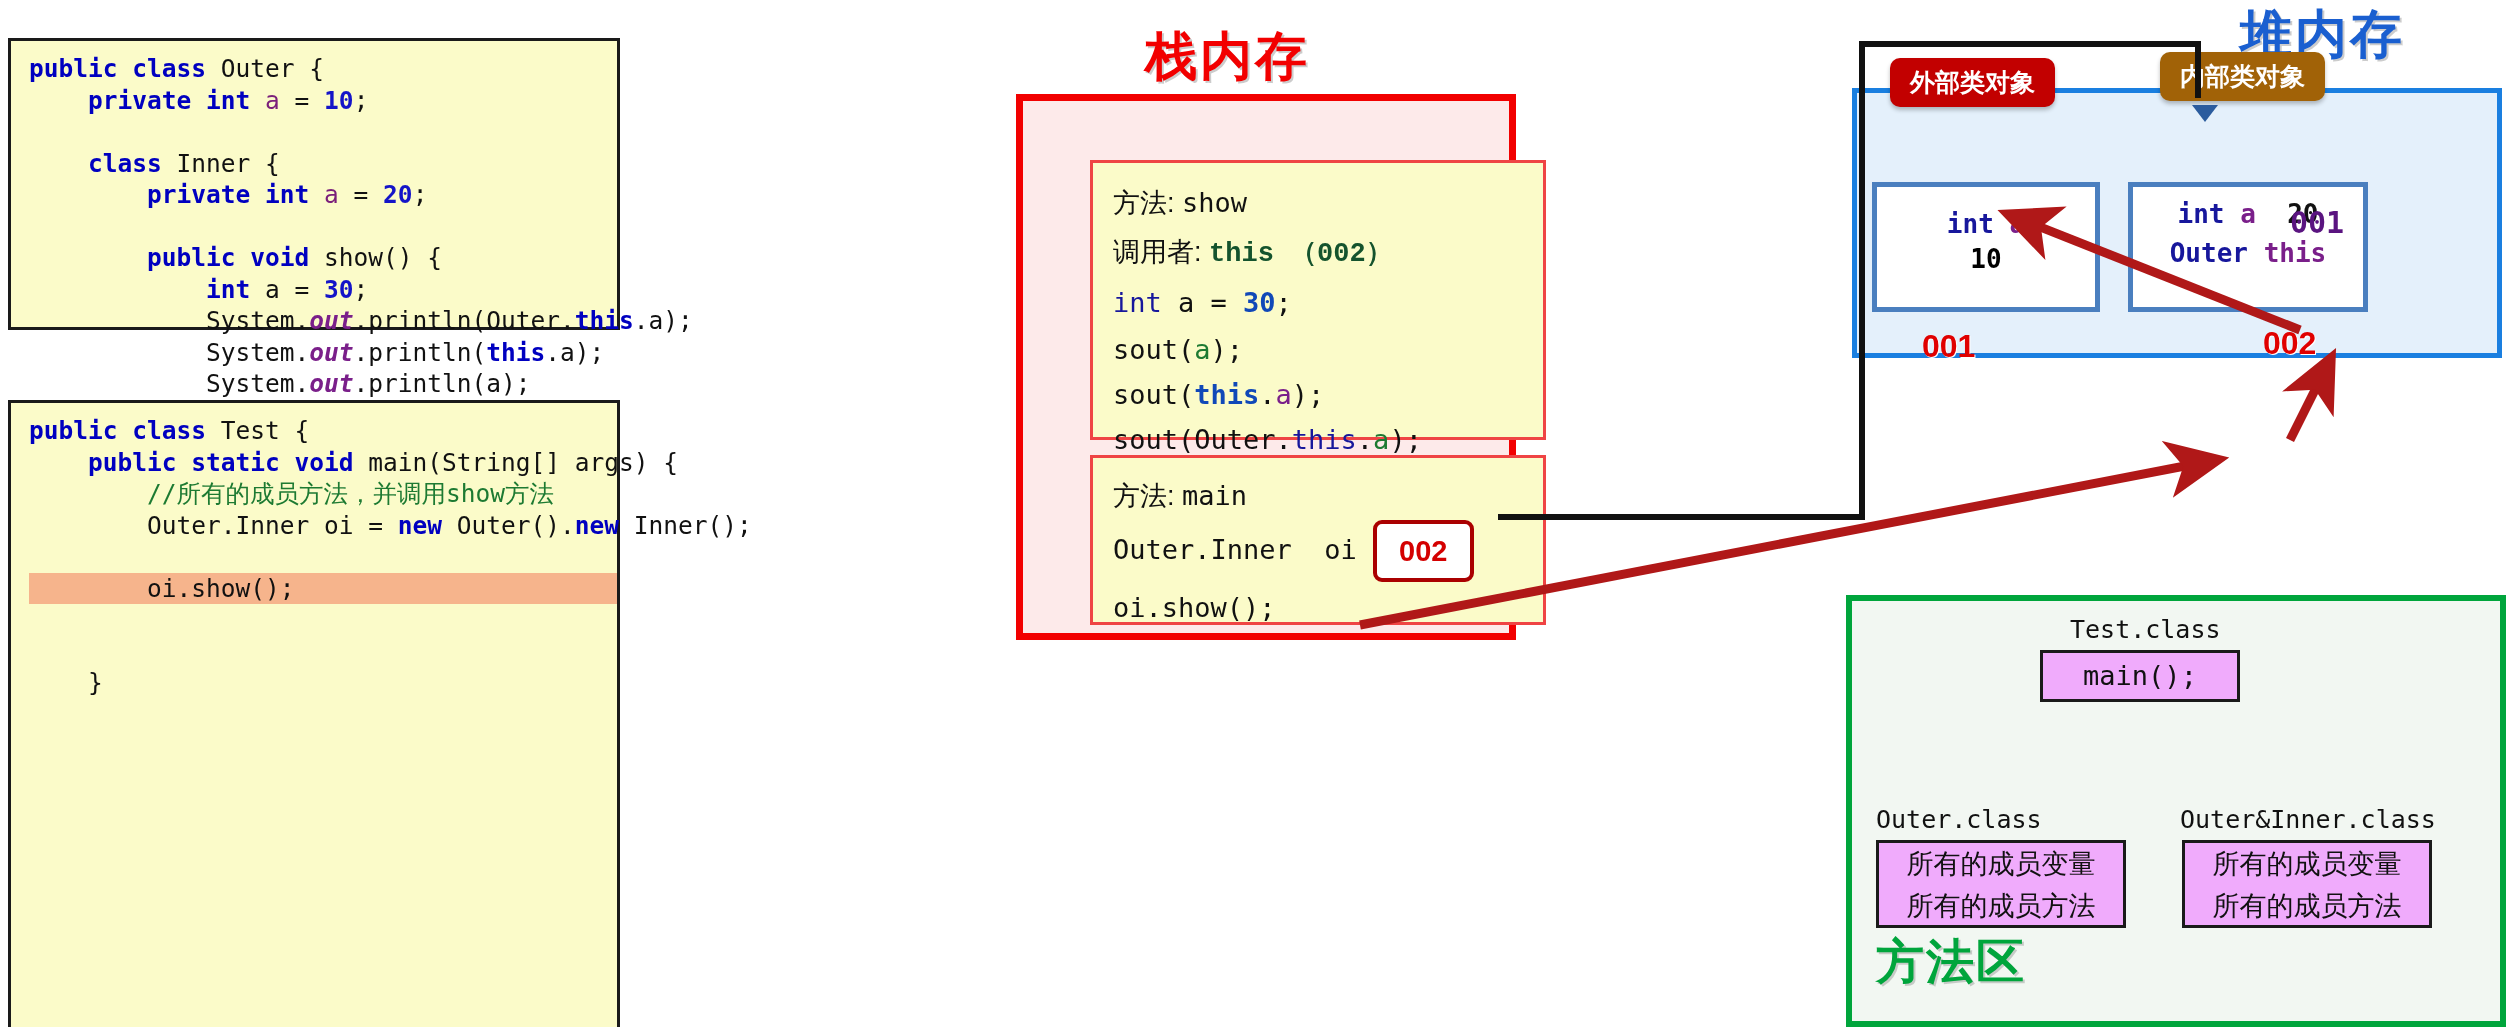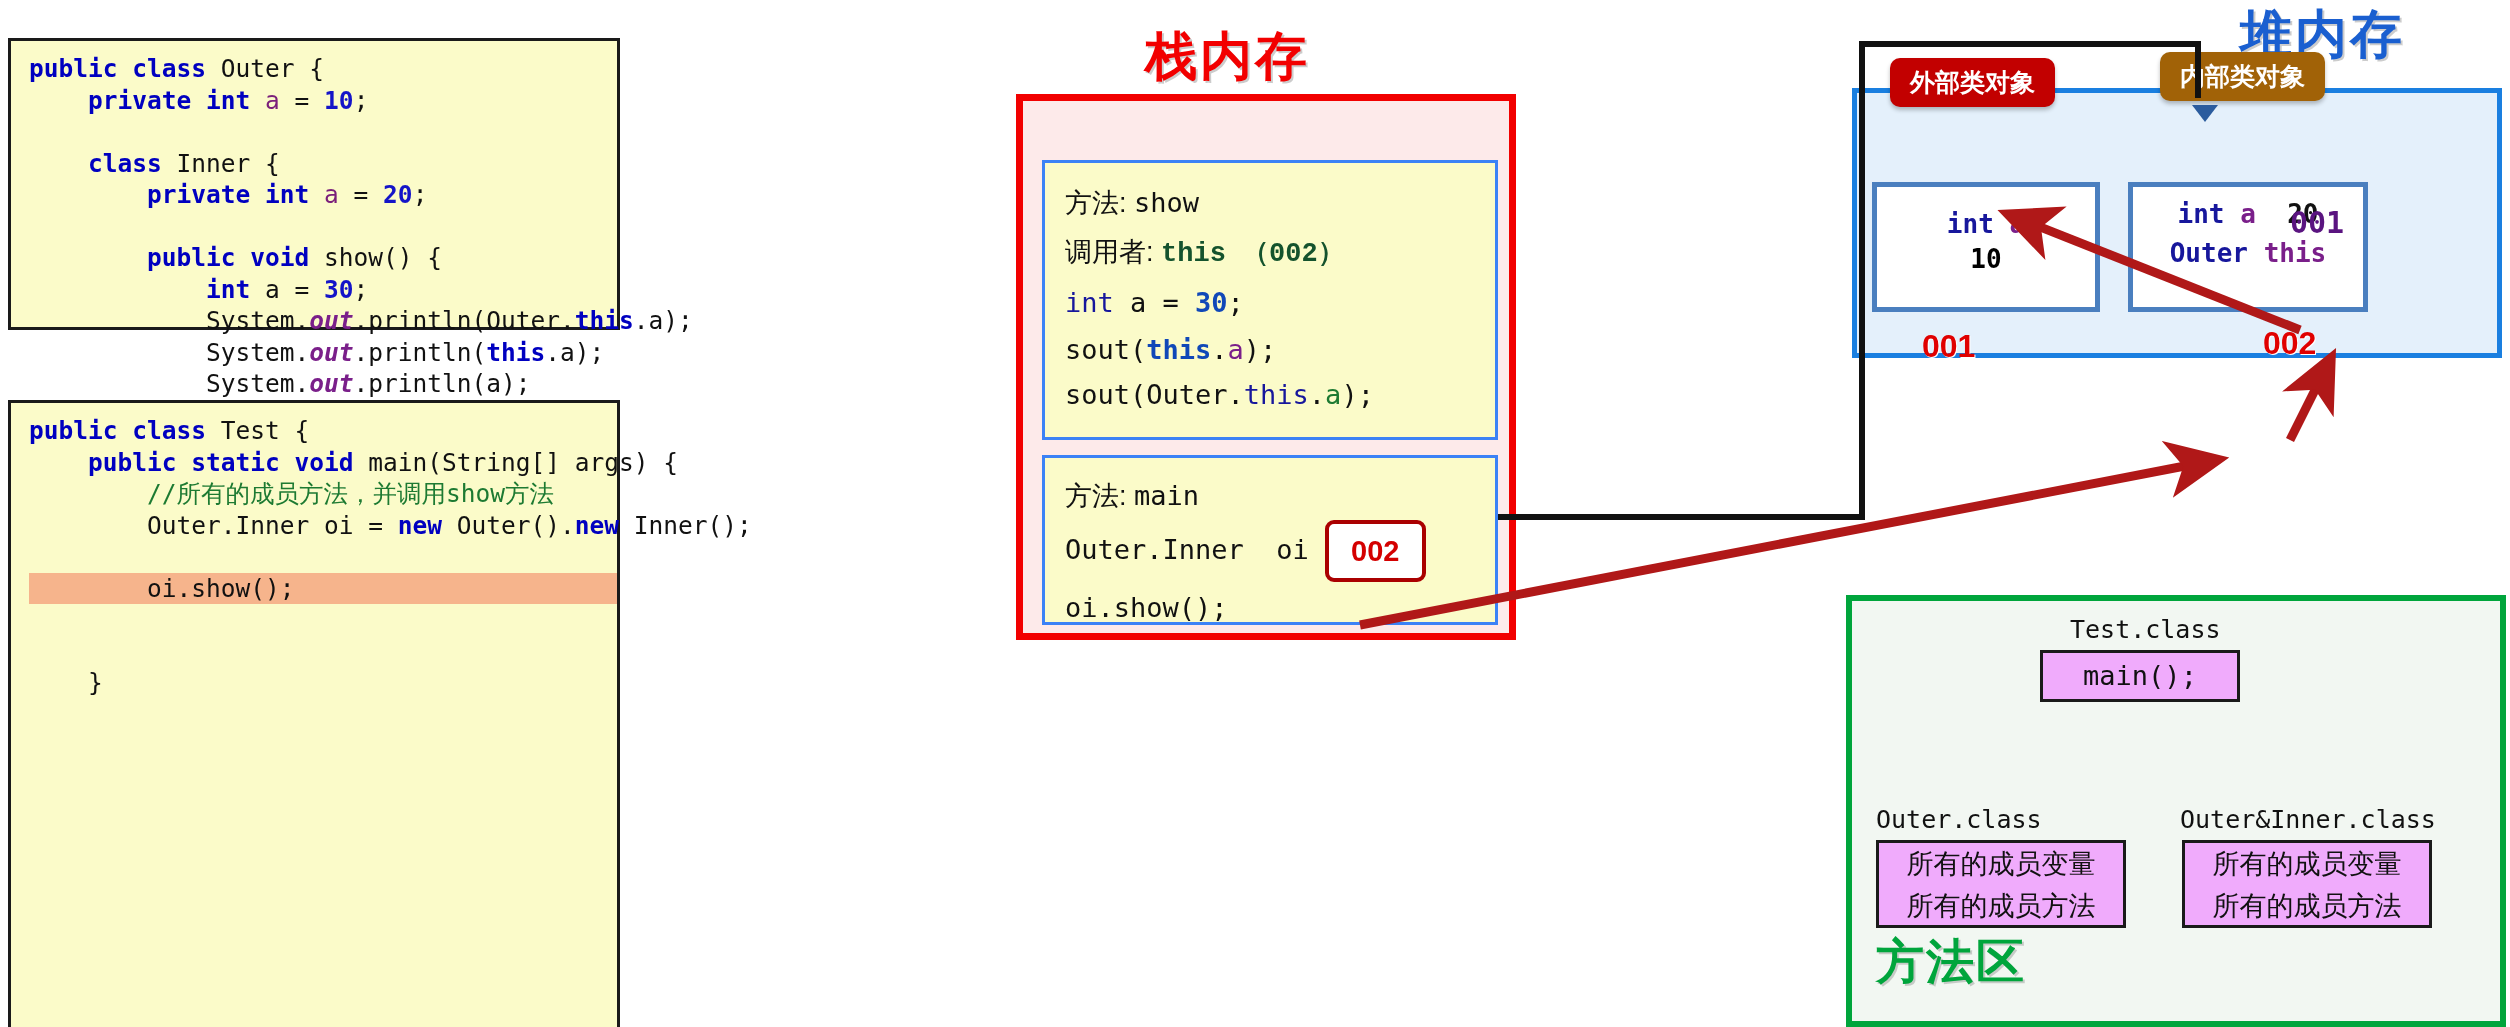--- a/index.html
+++ b/index.html
@@ -23,22 +23,22 @@
   .cmt{color:#1d7a32;}
   .hl{background:#f6b48c;display:block;}
   .blank{height:31.5px;}
 
   
   #stack-panel{position:absolute;left:1016px;top:94px;width:500px;height:546px;
                background:#fdeaea;border:7px solid #f20000;box-sizing:border-box;}
   #stack-title{position:absolute;left:1145px;top:22px;font-size:52px;font-weight:700;
                color:#f20000;letter-spacing:3px;
                text-shadow:2px 2px 0 rgba(0,0,0,.20);}
-  .frame{position:absolute;background:#fbfbc9;border:3px solid #3b82f6;
-         box-sizing:border-box;}
+  .frame{position:absolute;background:#fbfbc9;border:3px solid #ef4444;
+         box-sizing:border-box;margin-left:48px;}
   #frame-show{left:1042px;top:160px;width:456px;height:280px;}
   #frame-main{left:1042px;top:455px;width:456px;height:170px;}
   .fl{font-size:27px;line-height:1.0;color:#111;white-space:pre;
       font-family:"DejaVu Sans Mono","Liberation Mono",monospace;}
   .fl-cjk{font-family:"Liberation Sans","DejaVu Sans",sans-serif;}
   .red-b{color:#14532d;font-weight:700;
          font-family:Liberation Mono, monospace;}
   .blue-b{color:#1048b8;font-weight:700;}
   .grn{color:#1d7a32;}
   .pur{color:#7a1f8a;}
@@ -135,20 +135,21 @@
 </div>
 
 <div id="stack-title">栈内存</div>
 <div id="stack-panel"></div>
 
 <div class="frame" id="frame-show">
   <div style="padding:16px 0 0 20px;">
     <div class="fl fl-cjk" style="line-height:48px;"><span>方法:</span> <span class="mono">show</span></div>
     <div class="fl fl-cjk" style="line-height:50px;"><span>调用者:</span> <span class="red-b">this （002）</span></div>
     <div class="fl" style="line-height:48px;"><span class="navy">int</span> a = <span class="blue-b">30</span>;</div>
+    <div class="fl" style="line-height:45px;">sout(<span class="grn">a</span>);</div>
     <div class="fl" style="line-height:45px;">sout(<span class="blue-b">this</span>.<span class="pur">a</span>);</div>
     <div class="fl" style="line-height:45px;">sout(Outer.<span class="navy">this</span>.<span class="grn">a</span>);</div>
   </div>
 </div>
 
 <div class="frame" id="frame-main">
   <div style="padding:14px 0 0 20px;">
     <div class="fl fl-cjk" style="line-height:48px;"><span>方法:</span> <span class="mono">main</span></div>
     <div class="fl" style="line-height:52px;"><span>Outer.Inner  oi</span> <span class="addr-box">002</span></div>
     <div class="fl" style="line-height:52px;">oi.show();</div>

